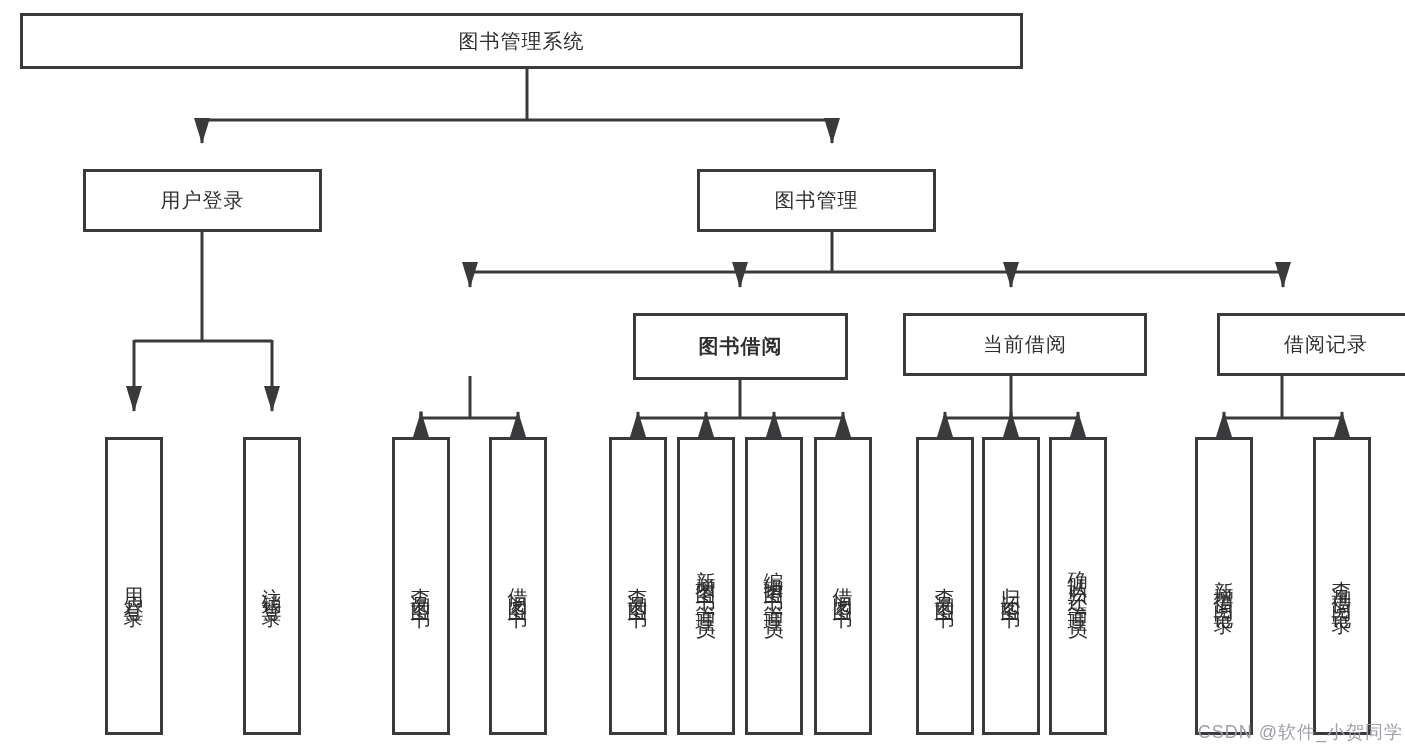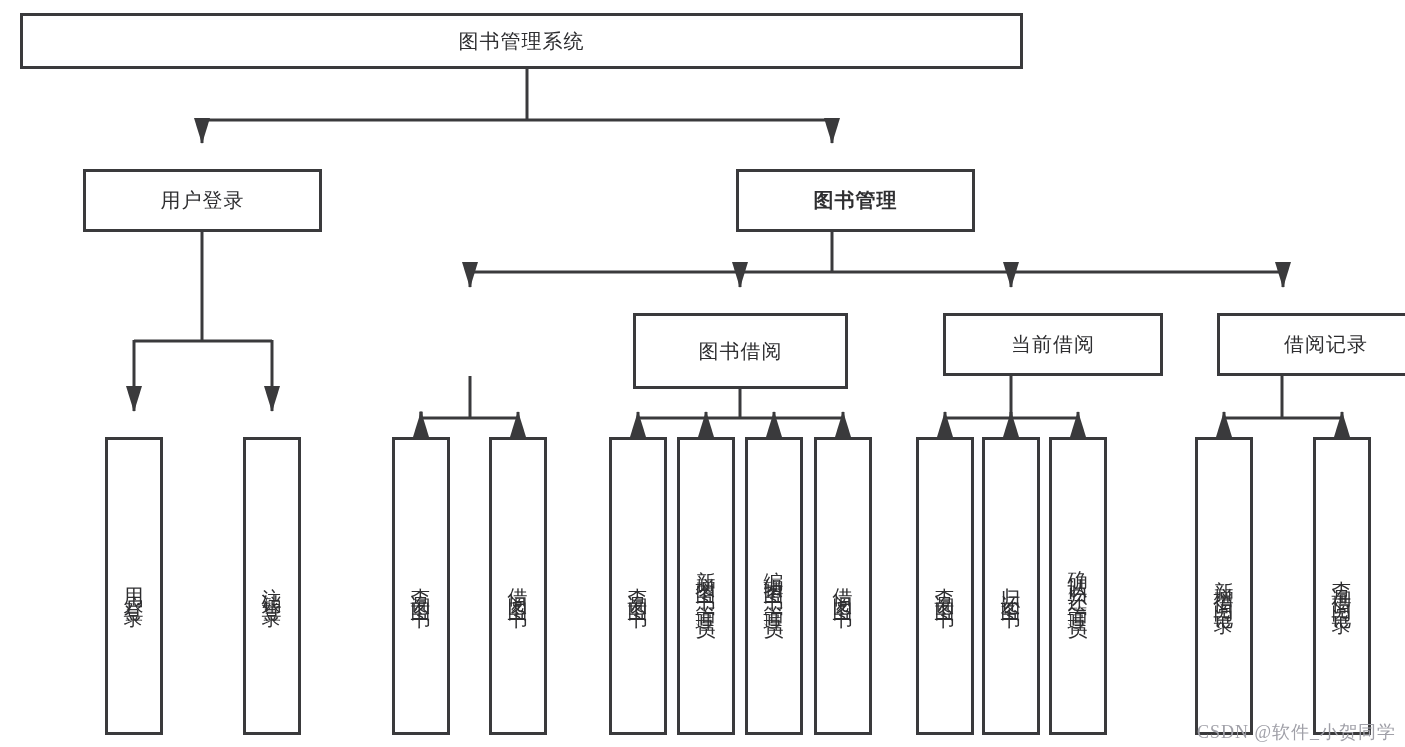--- a/index.html
+++ b/index.html
@@ -34,26 +34,25 @@
     border:3px solid var(--border);
     background:var(--bg);
     display:flex;align-items:center;justify-content:center;
     writing-mode:vertical-rl;
     text-orientation:mixed;
     font-size:20px;letter-spacing:7px;
     line-height:1;
   }
   .watermark{
     position:absolute;
-    right:9px;bottom:3px;
+    right:2px;bottom:3px;
     font-size:18px;
     letter-spacing:1px;
     color:var(--wm);
     white-space:nowrap;
-    font-family:Liberation Serif, serif;
   }
 </style>
 </head>
 <body>
 
 <div class="canvas">
 
   <svg class="wires" viewBox="0 0 1405 747" xmlns="http://www.w3.org/2000/svg">
     <defs>
       <marker id="arrow" markerUnits="userSpaceOnUse" markerWidth="26" markerHeight="16" refX="25" refY="8" orient="auto">
@@ -105,28 +104,28 @@
     </g>
   </svg>
 
   <div class="hnode" style="left:20px;top:13px;width:1003px;height:56px;">
     <span>图书管理系统</span>
   </div>
 
   <div class="hnode" style="left:83px;top:169px;width:239px;height:63px;">
     <span>用户登录</span>
   </div>
-  <div class="hnode" style="left:736px;top:169px;width:239px;height:63px;font-weight:bold;">
+  <div class="hnode" style="left:697px;top:169px;width:239px;height:63px;">
     <span>图书管理</span>
   </div>
 
-  <div class="hnode" style="left:633px;top:313px;width:215px;height:76px;">
+  <div class="hnode" style="left:633px;top:313px;width:215px;height:67px;font-weight:bold;">
     <span>图书借阅</span>
   </div>
-  <div class="hnode" style="left:903px;top:313px;width:220px;height:63px;margin-left:40px;">
+  <div class="hnode" style="left:903px;top:313px;width:244px;height:63px;">
     <span>当前借阅</span>
   </div>
   <div class="hnode" style="left:1173px;top:313px;width:218px;height:63px;margin-left:44px;">
     <span>借阅记录</span>
   </div>
 
   <div class="vnode" style="left:105px;">
     <span>用户登录</span>
   </div>
   <div class="vnode" style="left:243px;">

